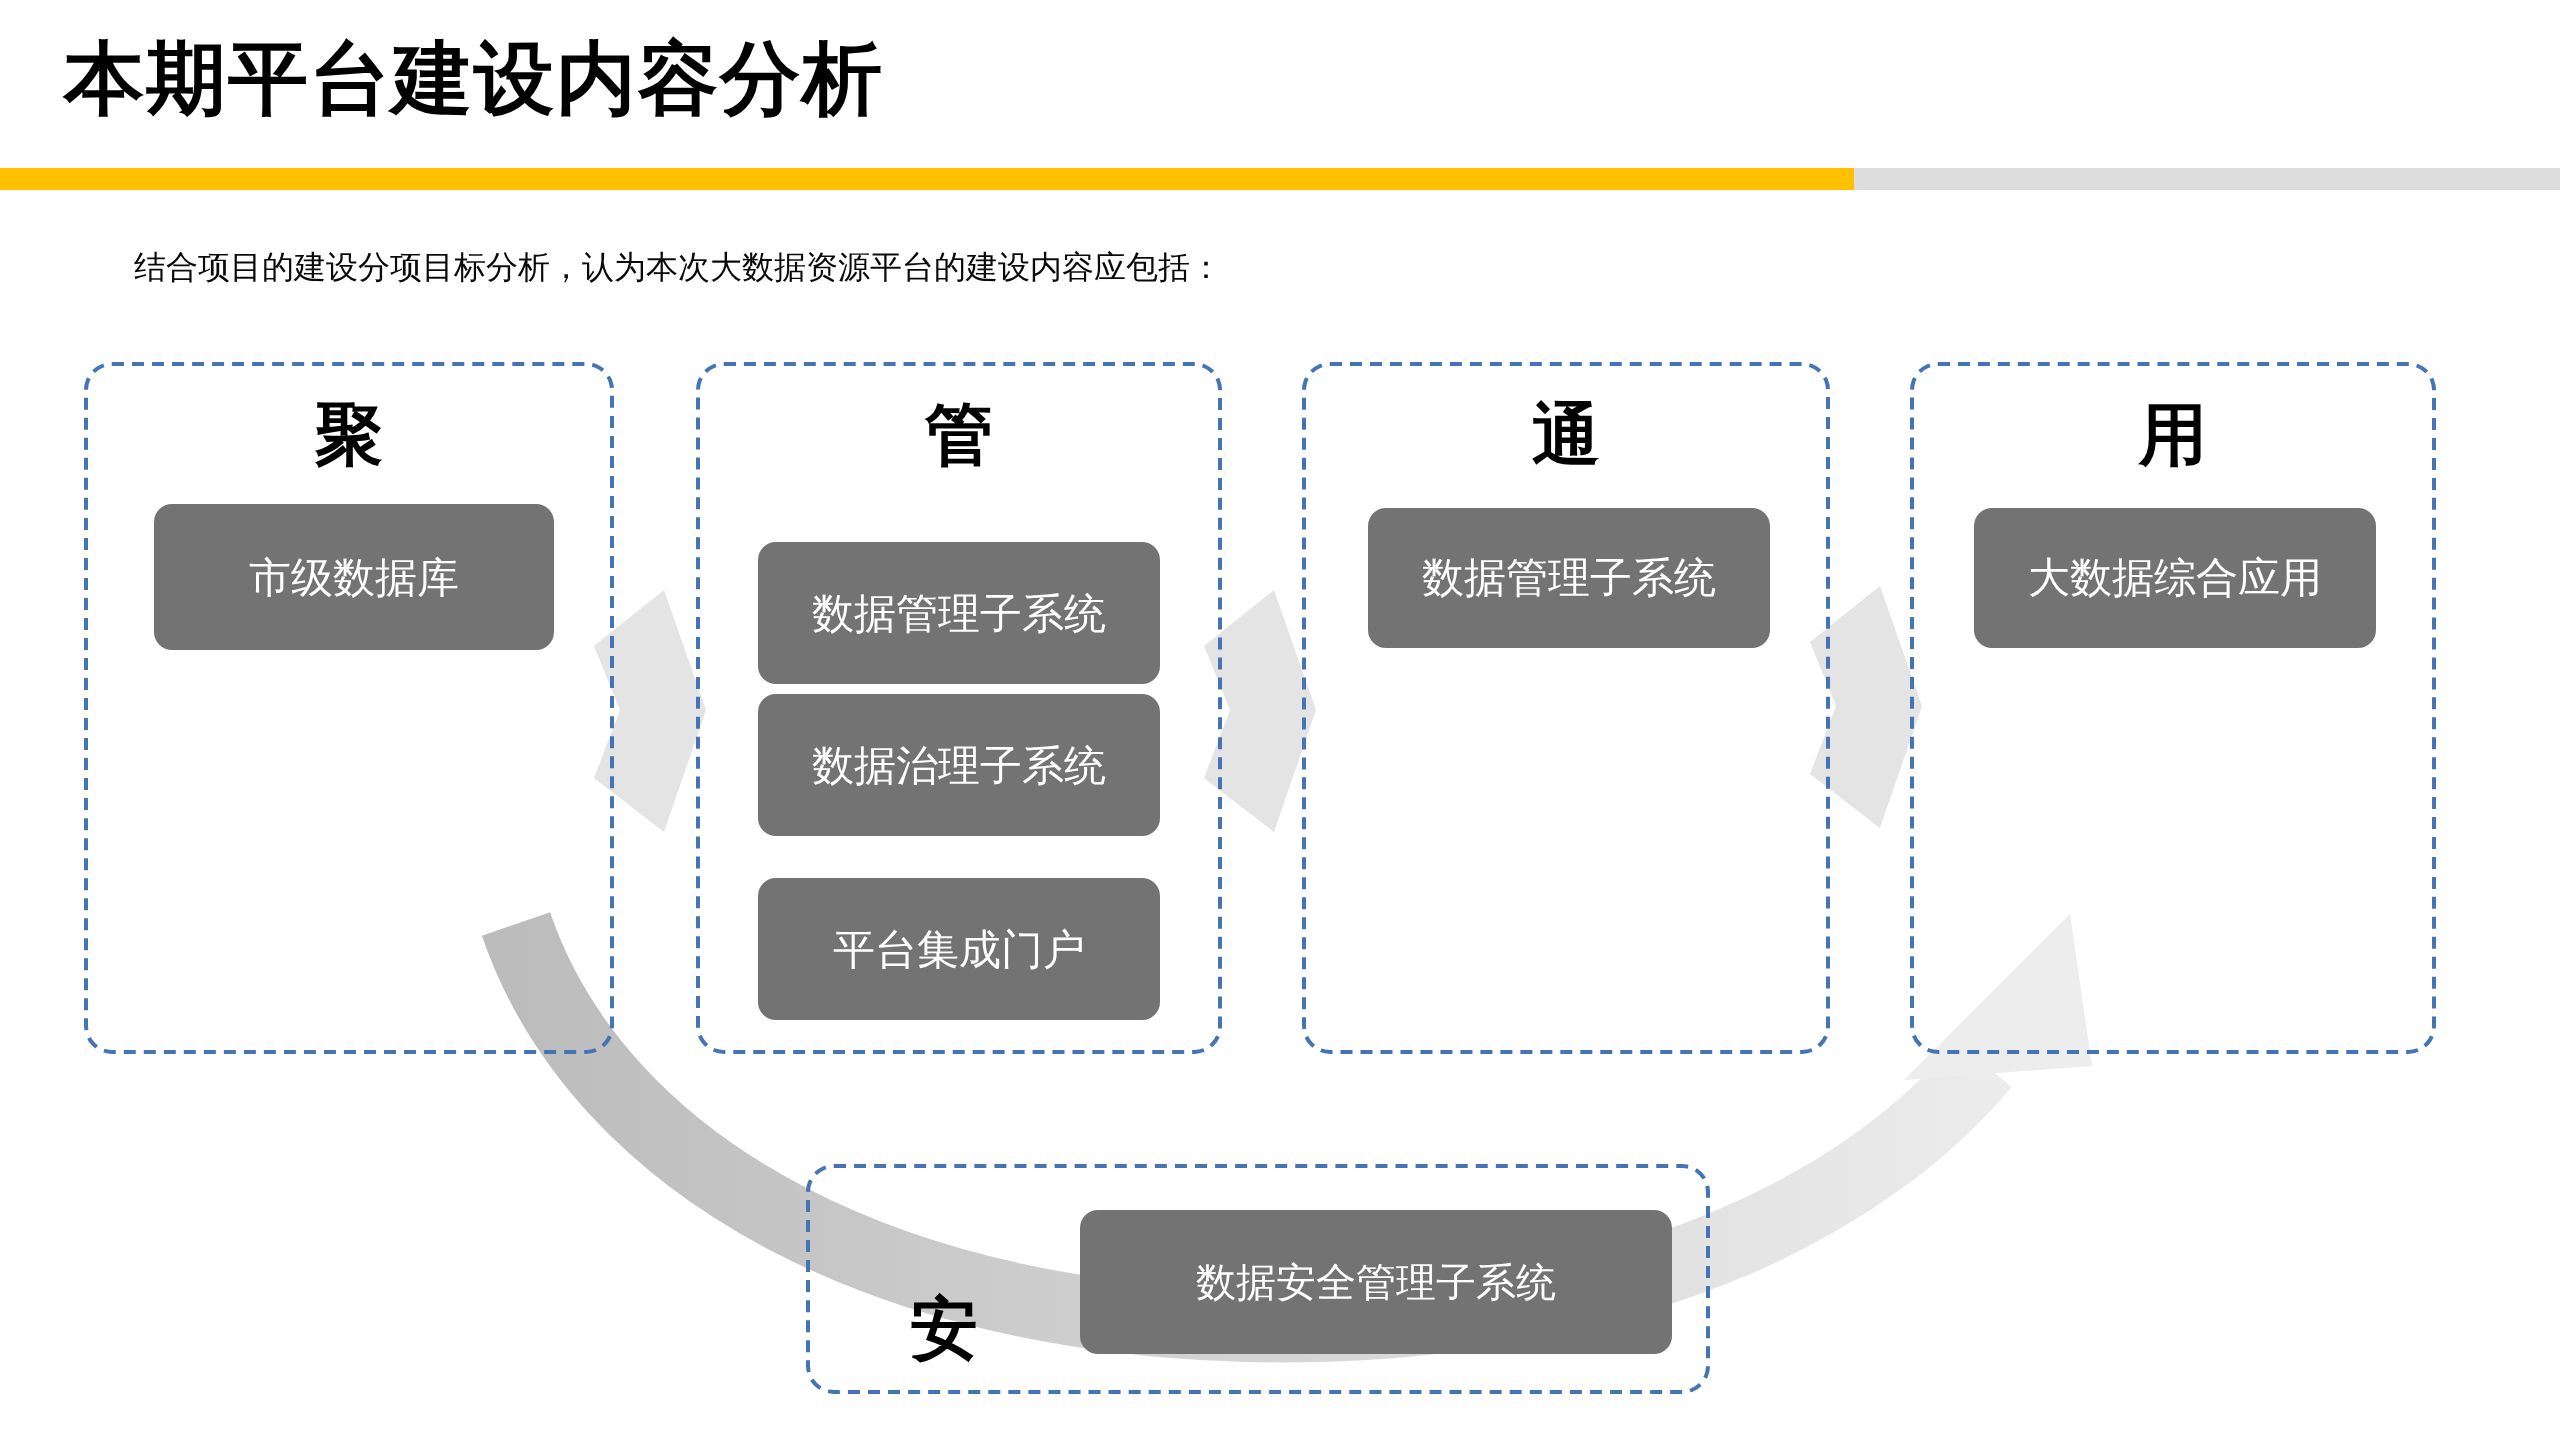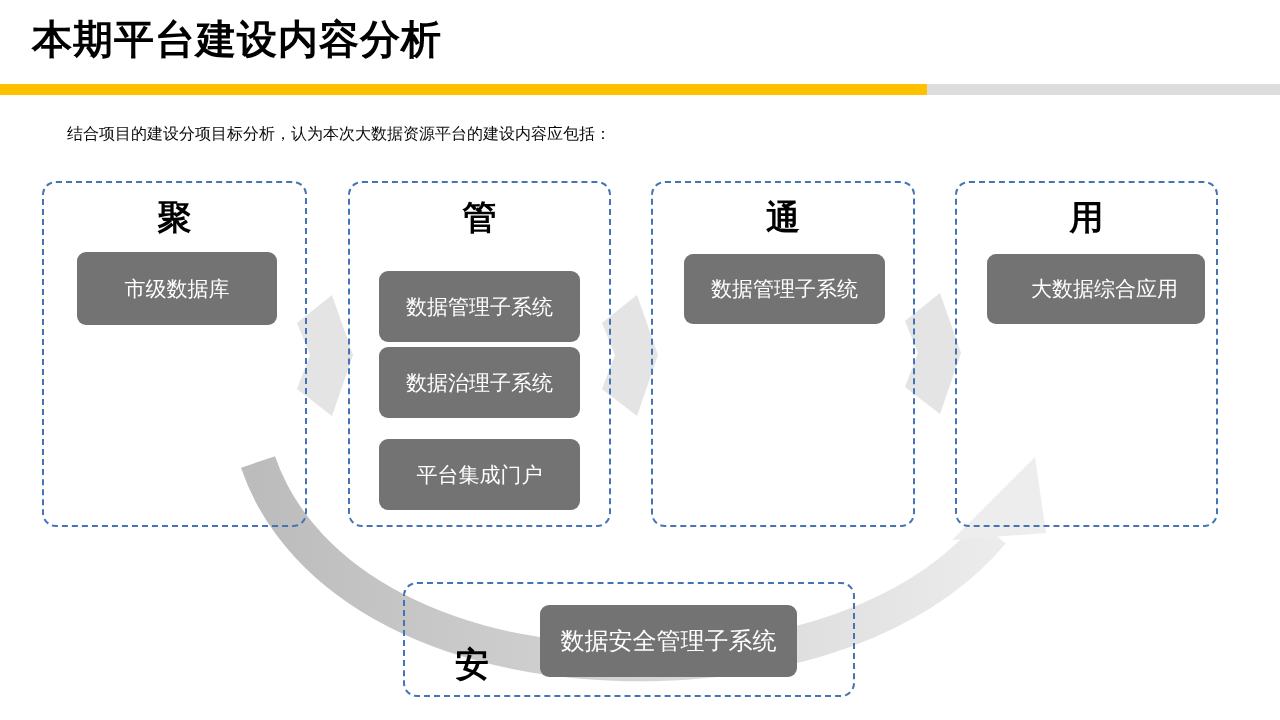--- a/index.html
+++ b/index.html
@@ -35,22 +35,22 @@
   .box-guan{left:348px;width:263px;}
   .box-tong{left:651px;width:264px;}
   .box-yong{left:955px;width:263px;}
   .box-an{left:403px;top:582px;width:452px;height:115px;}
   .pill-ju{left:33px;top:69px;width:200px;height:73px;}
   .pill-guan{left:29px;width:201px;height:71px;}
   .pill-guan-1{top:88px;text-align:center;}
   .pill-guan-2{top:164px;}
   .pill-guan-3{top:256px;}
   .pill-tong{left:31px;top:71px;width:201px;height:70px;}
-  .pill-yong{left:30px;top:71px;width:201px;height:70px;padding-left:17px;}
-  .pill-an{left:135px;top:21px;width:257px;height:72px;font-size:24px;}
+  .pill-yong{left:30px;top:71px;width:201px;height:70px;}
+  .pill-an{left:135px;top:21px;width:296px;height:72px;font-size:20px;}
   .an-header{
     position:absolute;left:50px;top:58px;
     font-size:34px;font-weight:900;color:#000;
   }
   .chev{position:absolute;z-index:2;}
   .arc{position:absolute;left:230px;top:425px;z-index:1;}
 </style>
 </head>
 <body>
 

